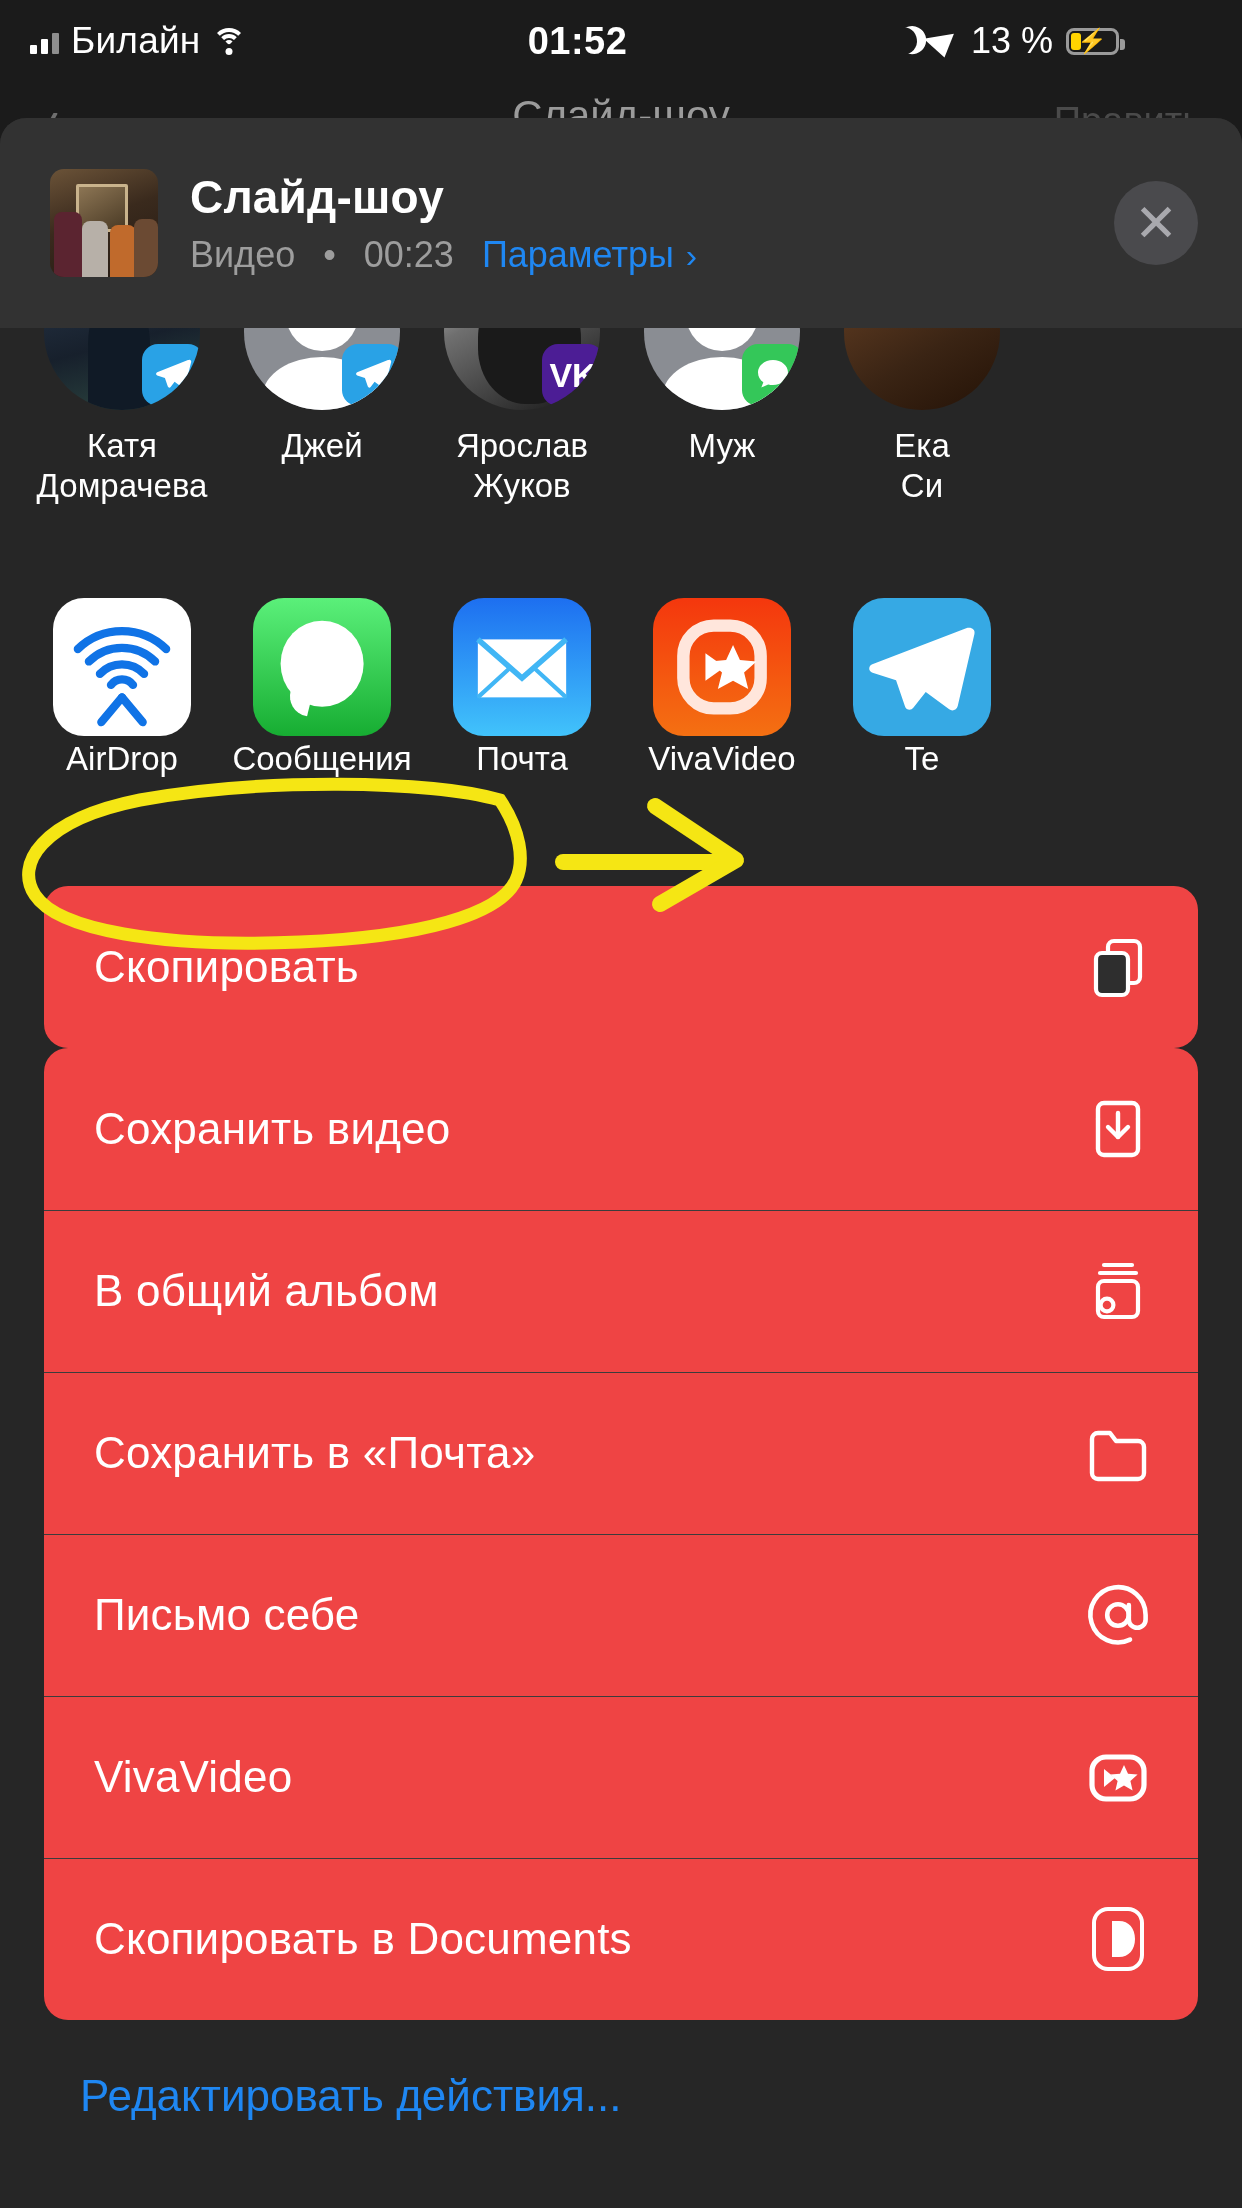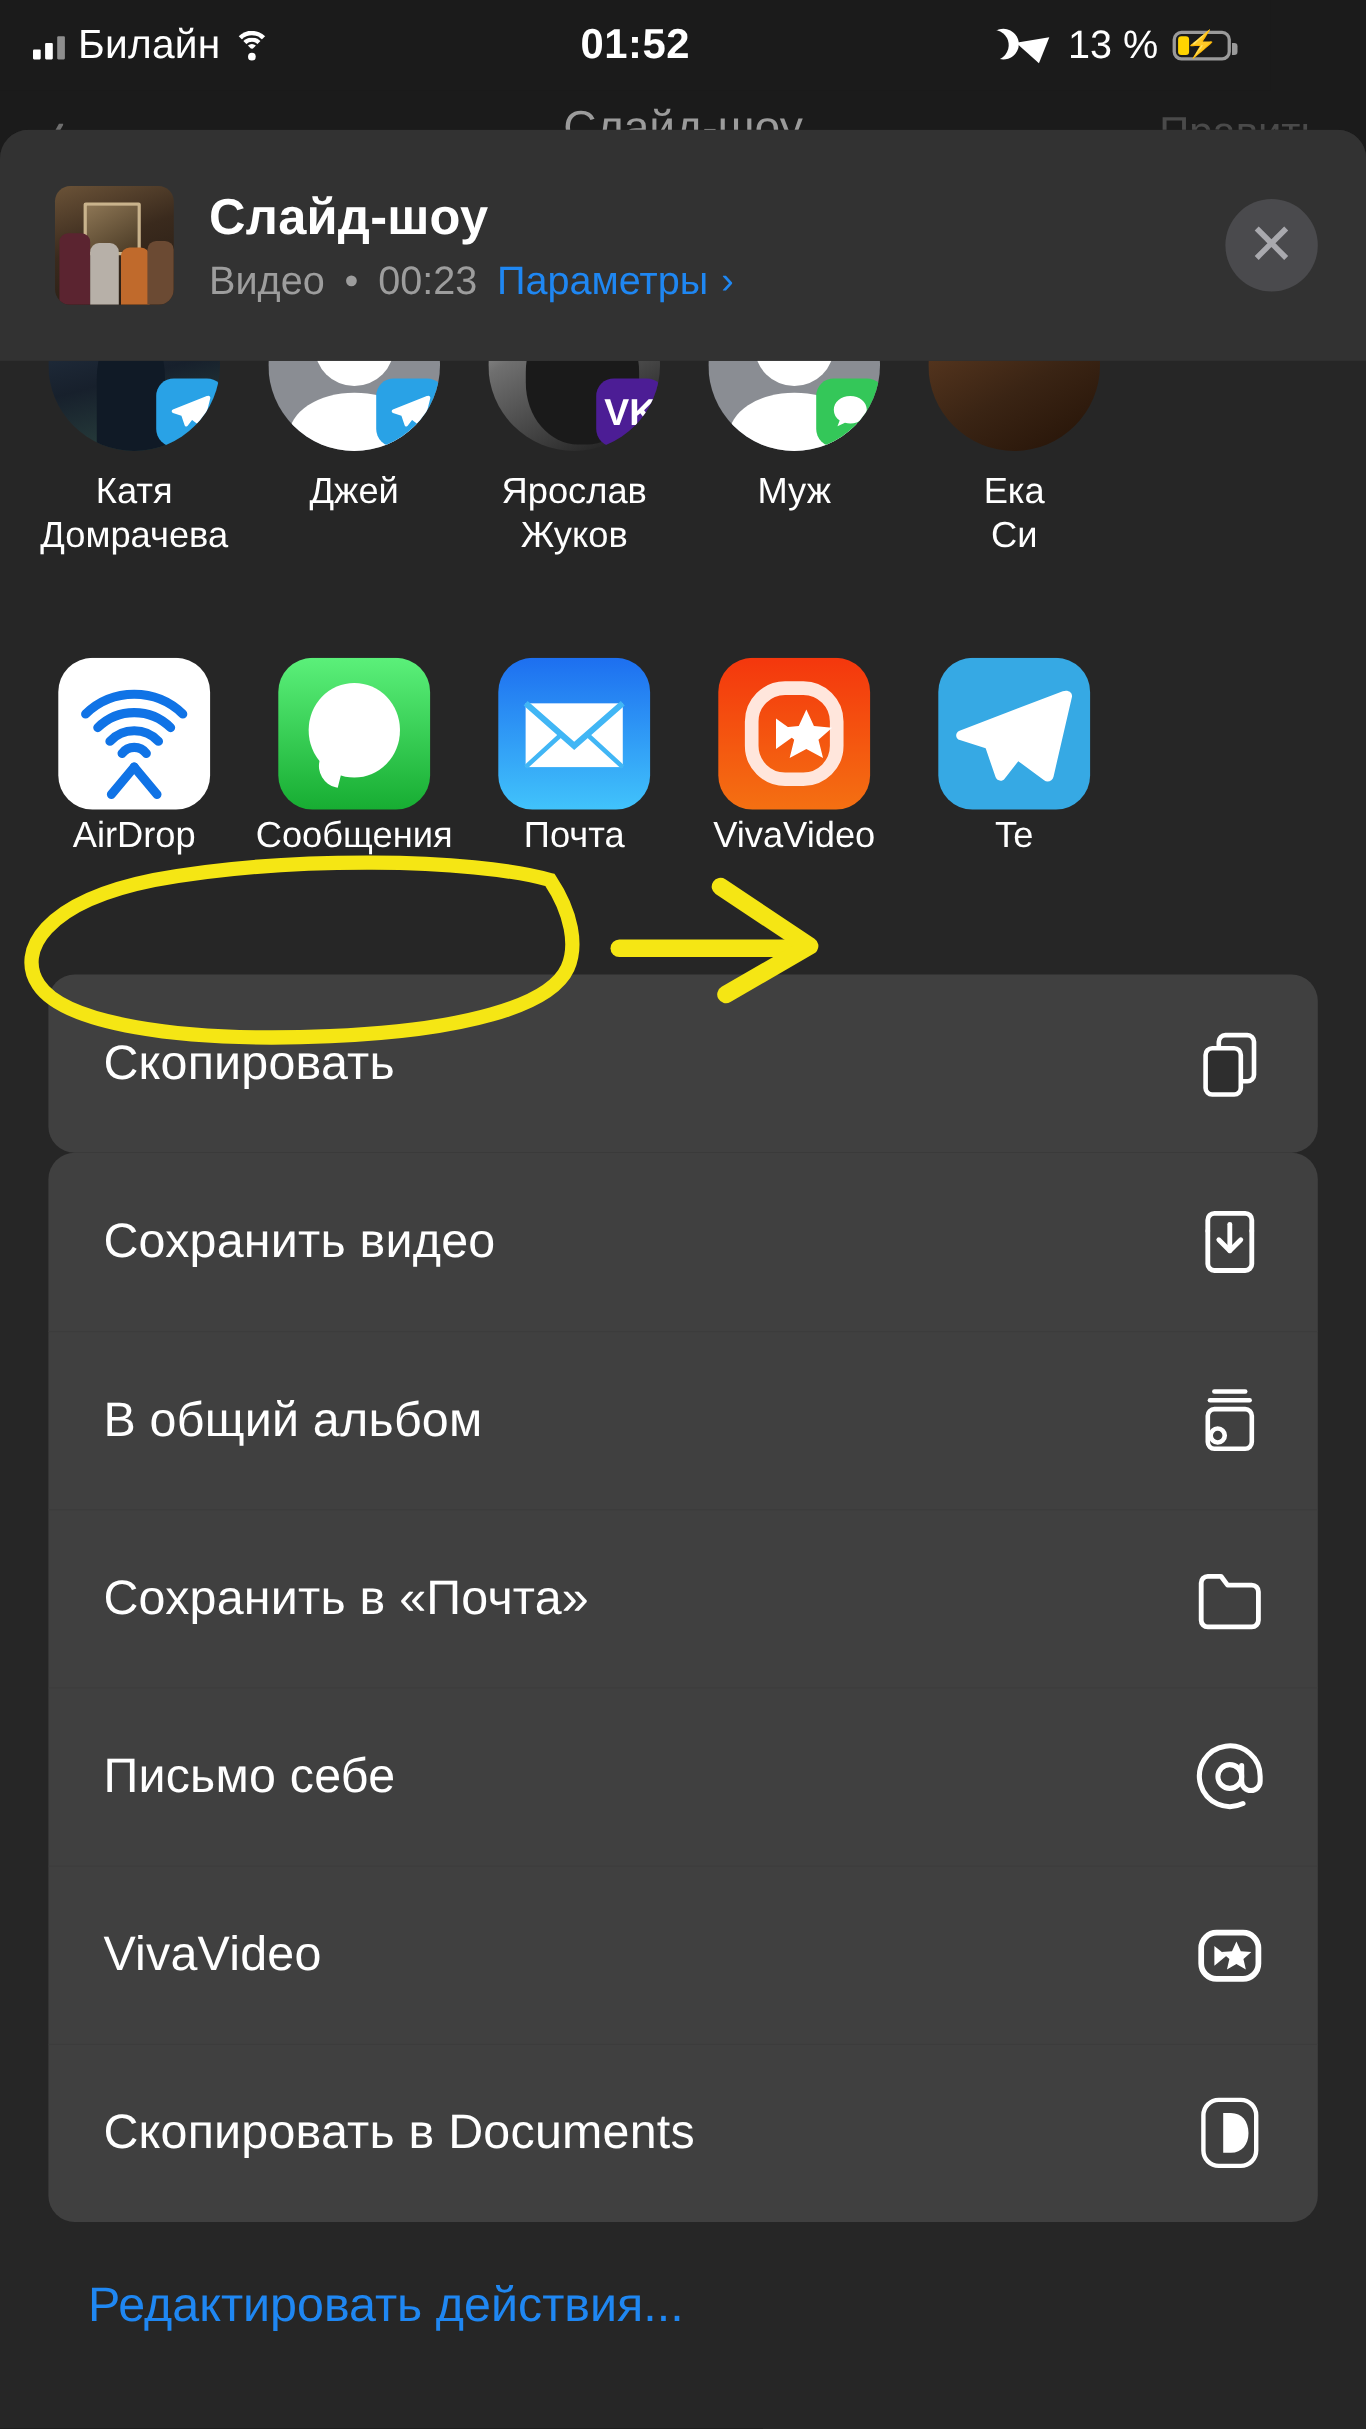--- a/index.html
+++ b/index.html
@@ -70,21 +70,21 @@
     position:relative;
   }
   .thumb .pic-frame{ position:absolute; left:24%; top:14%; width:48%; height:44%;
       background:linear-gradient(150deg,#8c7554,#4a3a25); border:3px solid #c9b38c; border-radius:2px;}
   .thumb .p1{ position:absolute; left:4%; top:40%; width:26%; height:60%; background:#5b2430; border-radius:8px 8px 0 0;}
   .thumb .p2{ position:absolute; left:30%; top:48%; width:24%; height:52%; background:#b7b0a8; border-radius:8px 8px 0 0;}
   .thumb .p3{ position:absolute; left:56%; top:52%; width:24%; height:48%; background:#c06a2c; border-radius:8px 8px 0 0;}
   .thumb .p4{ position:absolute; left:78%; top:46%; width:22%; height:54%; background:#6b4a33; border-radius:8px 8px 0 0;}
   .hdr-text{ margin-left:32px; display:flex; flex-direction:column; justify-content:center; gap:10px;}
   .hdr-title{ font-size:46px; color:#fff; font-weight:bold; letter-spacing:.2px;}
-  .hdr-sub{ display:flex; align-items:center; gap:18px; font-size:36px; color:#9d9d9d;}
+  .hdr-sub{ display:flex; align-items:center; gap:28px; font-size:36px; color:#9d9d9d;}
   .hdr-sub .params{ color:#1f87f2; display:flex; align-items:center; gap:12px;}
   .hdr-sub .params .chev{ font-size:34px; color:#1f87f2; }
   .close-btn{
     position:absolute; right:44px; top:50%; transform:translateY(-50%);
     width:84px; height:84px; border-radius:50%; background:#4a4a4d;
     display:flex; align-items:center; justify-content:center;
     color:#a9a9ae; font-size:52px; line-height:1; font-weight:300;
   }
 
   
@@ -130,21 +130,21 @@
   .ic-msg .bub{ position:absolute; left:50%; top:50%; transform:translate(-50%,-54%);
       width:60%; height:62%; background:#fff; border-radius:50%;}
   .ic-msg .tail{ position:absolute; left:26%; bottom:16%; width:22px; height:30px; background:#fff;
       border-radius:0 0 0 20px; transform:rotate(14deg);}
   .ic-mail{ background:linear-gradient(180deg,#1d6ff0 0%,#41c3fb 100%); }
   .ic-viva{ background:linear-gradient(180deg,#f4370d 0%,#f47012 100%); }
   .ic-tg{ background:#36a9e4; }
 
   
   .action-group{
-    position:absolute; left:44px; width:1154px; background:#404040; border-radius:24px; z-index:11;
+    position:absolute; left:44px; width:1154px; background:#ef4444; border-radius:24px; z-index:11;
   }
   .g1{ top:768px; }
   .g2{ top:930px; }
   .action-row{
     position:relative; display:flex; align-items:center; justify-content:space-between;
     height:162px; padding:0 44px 0 50px;
   }
   .action-row + .action-row::before{
     content:""; position:absolute; left:0; top:0; width:1154px; height:1px; background:#3c3c3c;
   }

